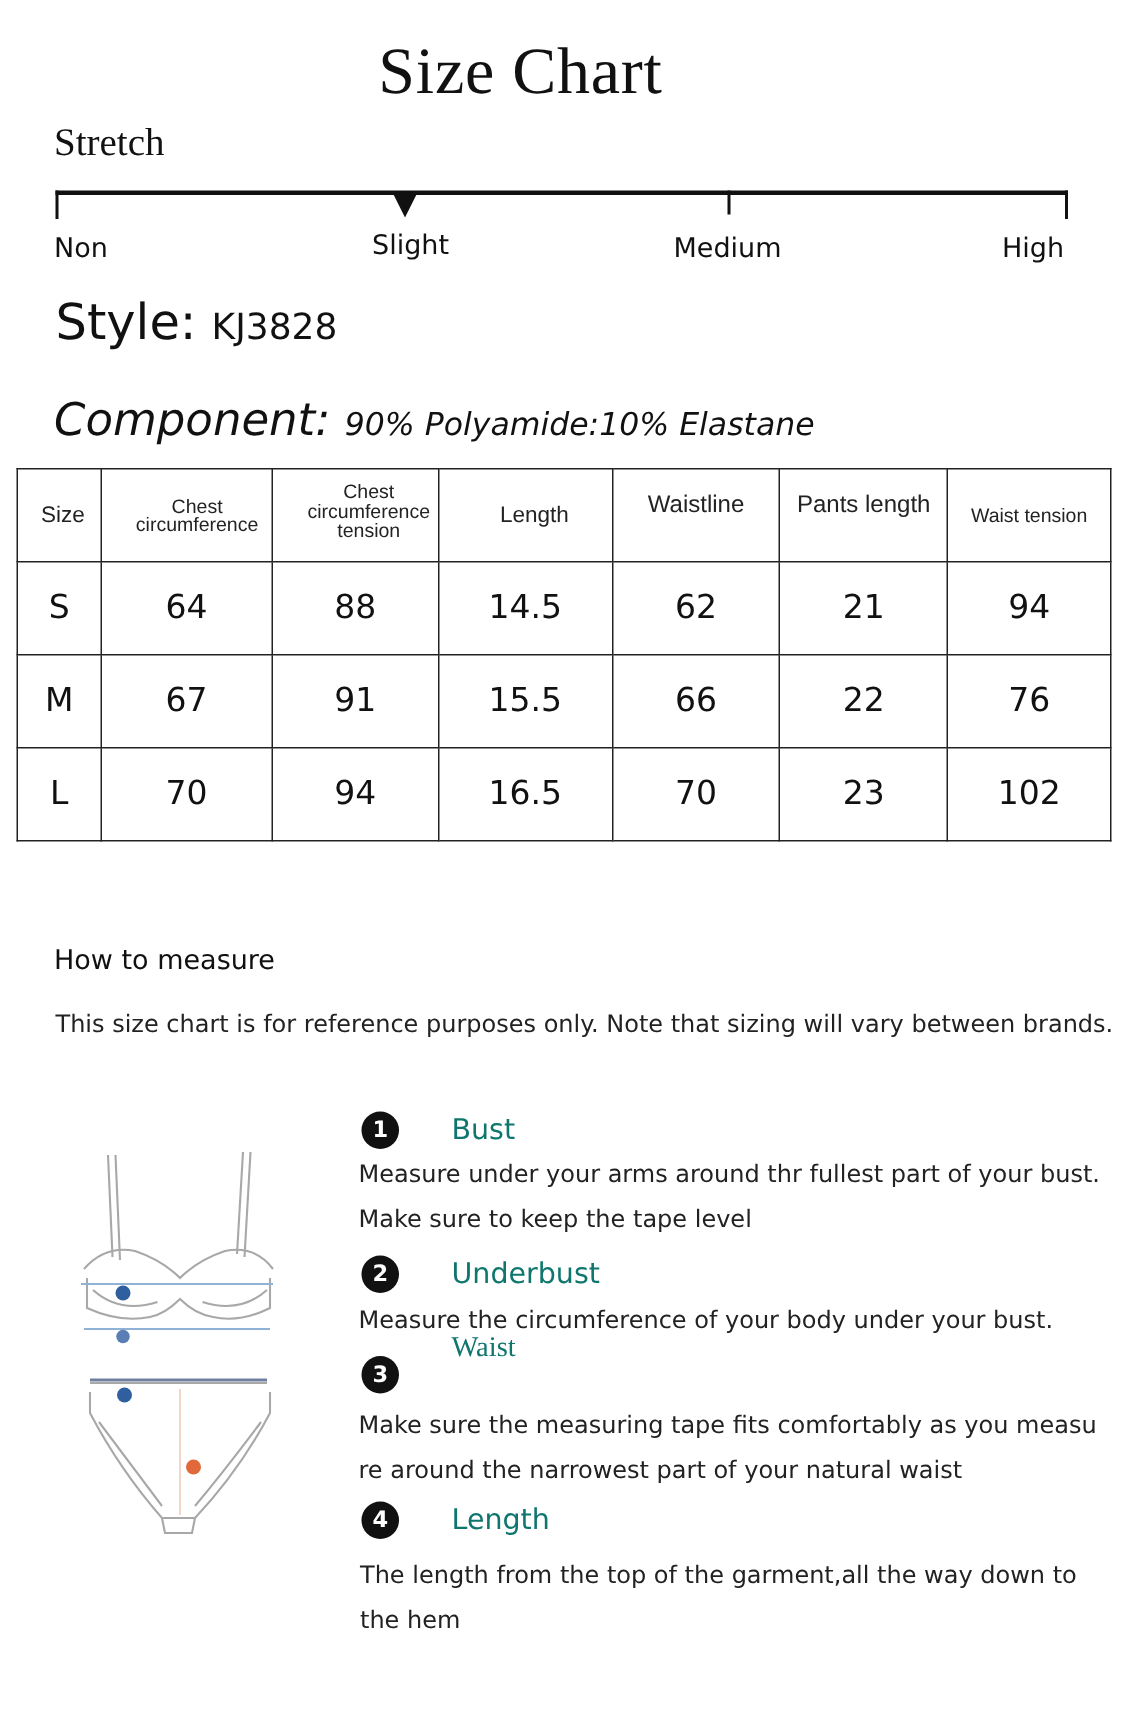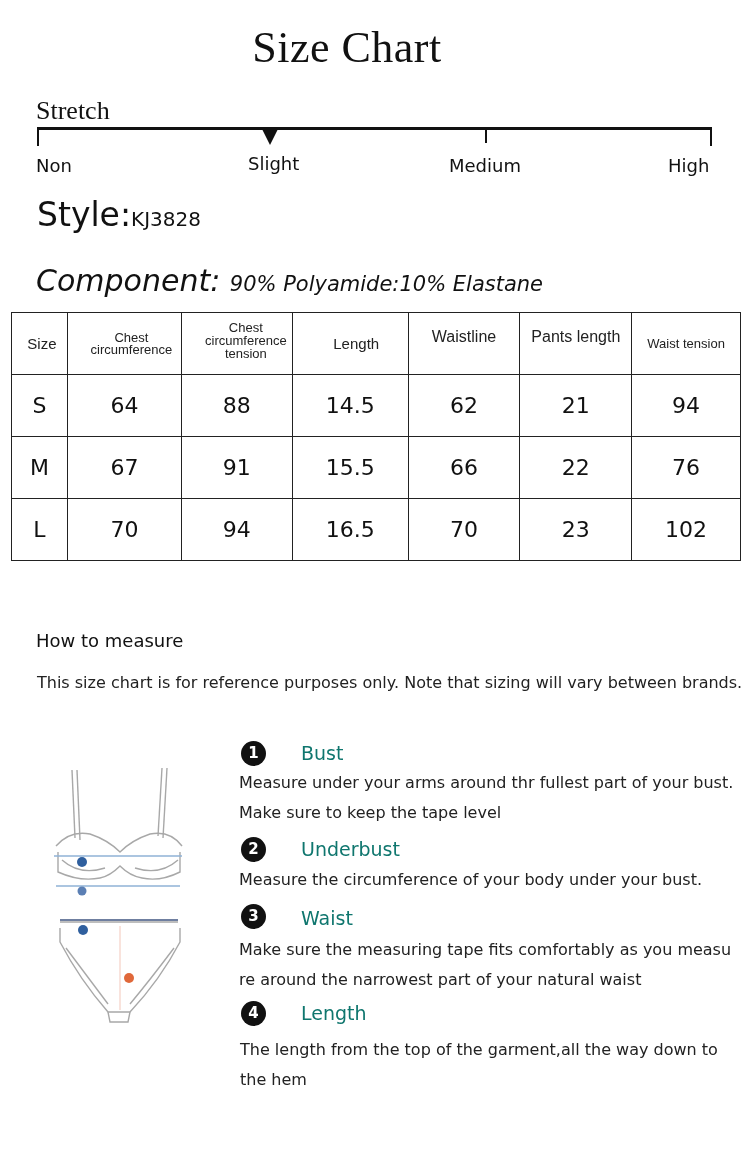--- a/index.html
+++ b/index.html
@@ -1,29 +1,29 @@
 <!DOCTYPE html>
 <html><head>
 <meta charset="utf-8">
 <style>
   * { margin: 0; padding: 0; box-sizing: border-box; }
   html, body { width: 750px; height: 1150px; background: #ffffff; overflow: hidden; }
   body { position: relative; font-family: "DejaVu Sans", sans-serif; color: #111; }
   .abs { position: absolute; }
 
   .title { left: 0; width: 694px; top: 22px; text-align: center; font-family: "Liberation Serif", "DejaVu Serif", serif; font-size: 44px; color: #111; letter-spacing: 0.5px; }
-  .stretch-label { left: 36px; top: 96px; font-family: "Liberation Serif", "DejaVu Serif", serif; font-size: 26px; color: #111; }
+  .stretch-label { left: 36px; top: 80px; font-family: "Liberation Serif", "DejaVu Serif", serif; font-size: 26px; color: #111; }
 
   .scale-line { left: 37px; top: 127px; width: 675px; height: 3px; background: #111; }
   .tick { width: 2px; background: #111; top: 127px; }
   .marker { width: 0; height: 0; border-left: 8px solid transparent; border-right: 8px solid transparent; border-top: 16px solid #111; }
   .scale-lbl { font-family: "DejaVu Sans", sans-serif; font-size: 18px; color: #111; }
 
   .style-row { left: 37px; top: 195px; font-size: 33px; color: #111; }
-  .style-row .v { font-size: 20px; }
+  .style-row .v { font-size: 24px; margin-left: 10px; }
   .comp-row { left: 36px; top: 263px; font-size: 30px; color: #111; font-style: italic; }
   .comp-row .v { font-size: 21px; }
 
   table.size-table { position: absolute; left: 11px; top: 312px; border-collapse: collapse; width: 730px; }
   table.size-table td, table.size-table th { border: 1.5px solid #222; text-align: center; vertical-align: middle; font-weight: normal; }
   table.size-table th { height: 62px; font-family: "Liberation Sans", sans-serif; color: #222; }
   table.size-table td { height: 62px; font-family: "DejaVu Sans", sans-serif; font-size: 22px; color: #111; }
   th.h-size { font-size: 15px; text-align: left; padding-left: 5px; color: #333; }
   th.h-small { font-size: 13px; text-align: left; padding-left: 14px; line-height: 12px; }
   th.h-small3 { font-size: 13px; text-align: left; padding-left: 18px; line-height: 13px; padding-bottom: 6px; }
@@ -155,21 +155,21 @@
   <div class="abs step-num" style="left:241px;top:741px;">1</div>
   <div class="abs step-title" style="left:301px;top:742px;">Bust</div>
   <div class="abs step-desc" style="left:239px;top:773px;">Measure under your arms around thr fullest part of your bust.</div>
   <div class="abs step-desc" style="left:239px;top:803px;">Make sure to keep the tape level</div>
 
   <div class="abs step-num" style="left:241px;top:837px;">2</div>
   <div class="abs step-title" style="left:301px;top:838px;">Underbust</div>
   <div class="abs step-desc" style="left:239px;top:870px;">Measure the circumference of your body under your bust.</div>
 
   <div class="abs step-num" style="left:241px;top:904px;">3</div>
-  <div class="abs step-title" style="left:301px;top:907px;">Waist</div>
+  <div class="abs step-title" style="left:301px;top:888px;font-family:Liberation Serif, serif;">Waist</div>
   <div class="abs step-desc" style="left:239px;top:940px;">Make sure the measuring tape fits comfortably as you measu</div>
   <div class="abs step-desc" style="left:239px;top:970px;">re around the narrowest part of your natural waist</div>
 
   <div class="abs step-num" style="left:241px;top:1001px;">4</div>
   <div class="abs step-title" style="left:301px;top:1002px;">Length</div>
   <div class="abs step-desc" style="left:240px;top:1040px;">The length from the top of the garment,all the way down to</div>
   <div class="abs step-desc" style="left:240px;top:1070px;">the hem</div>
 </div>
 
 </body></html>

